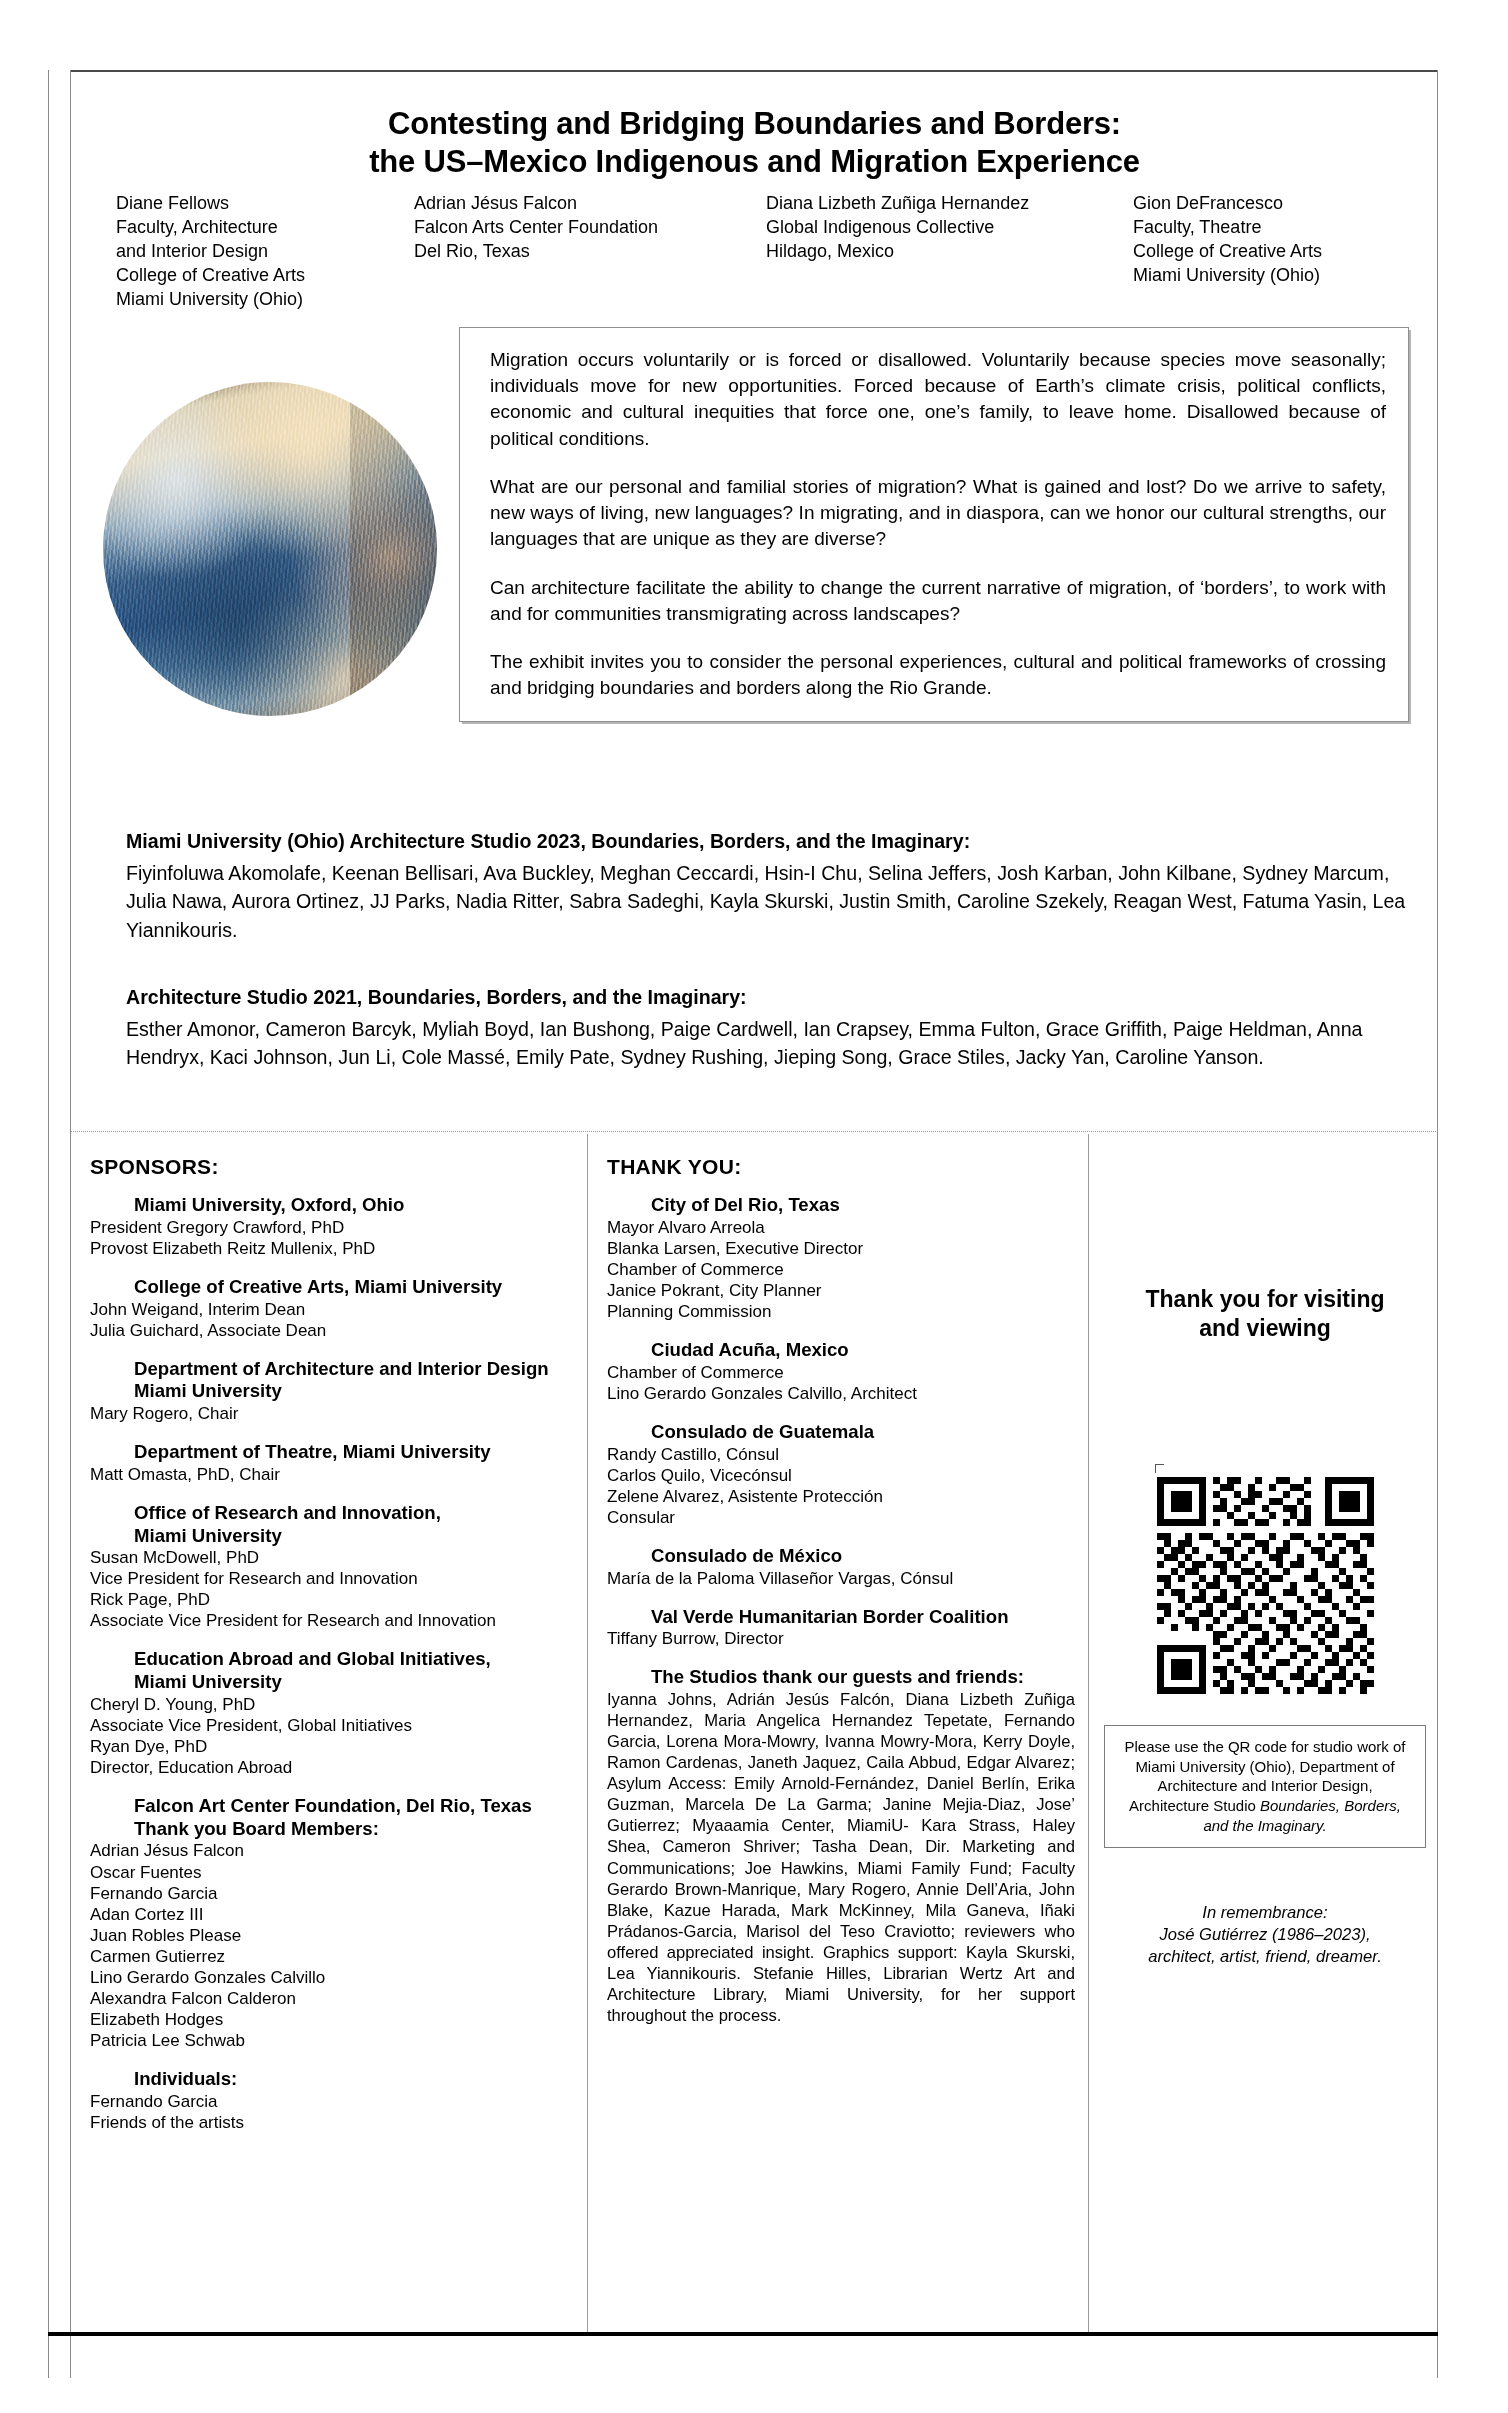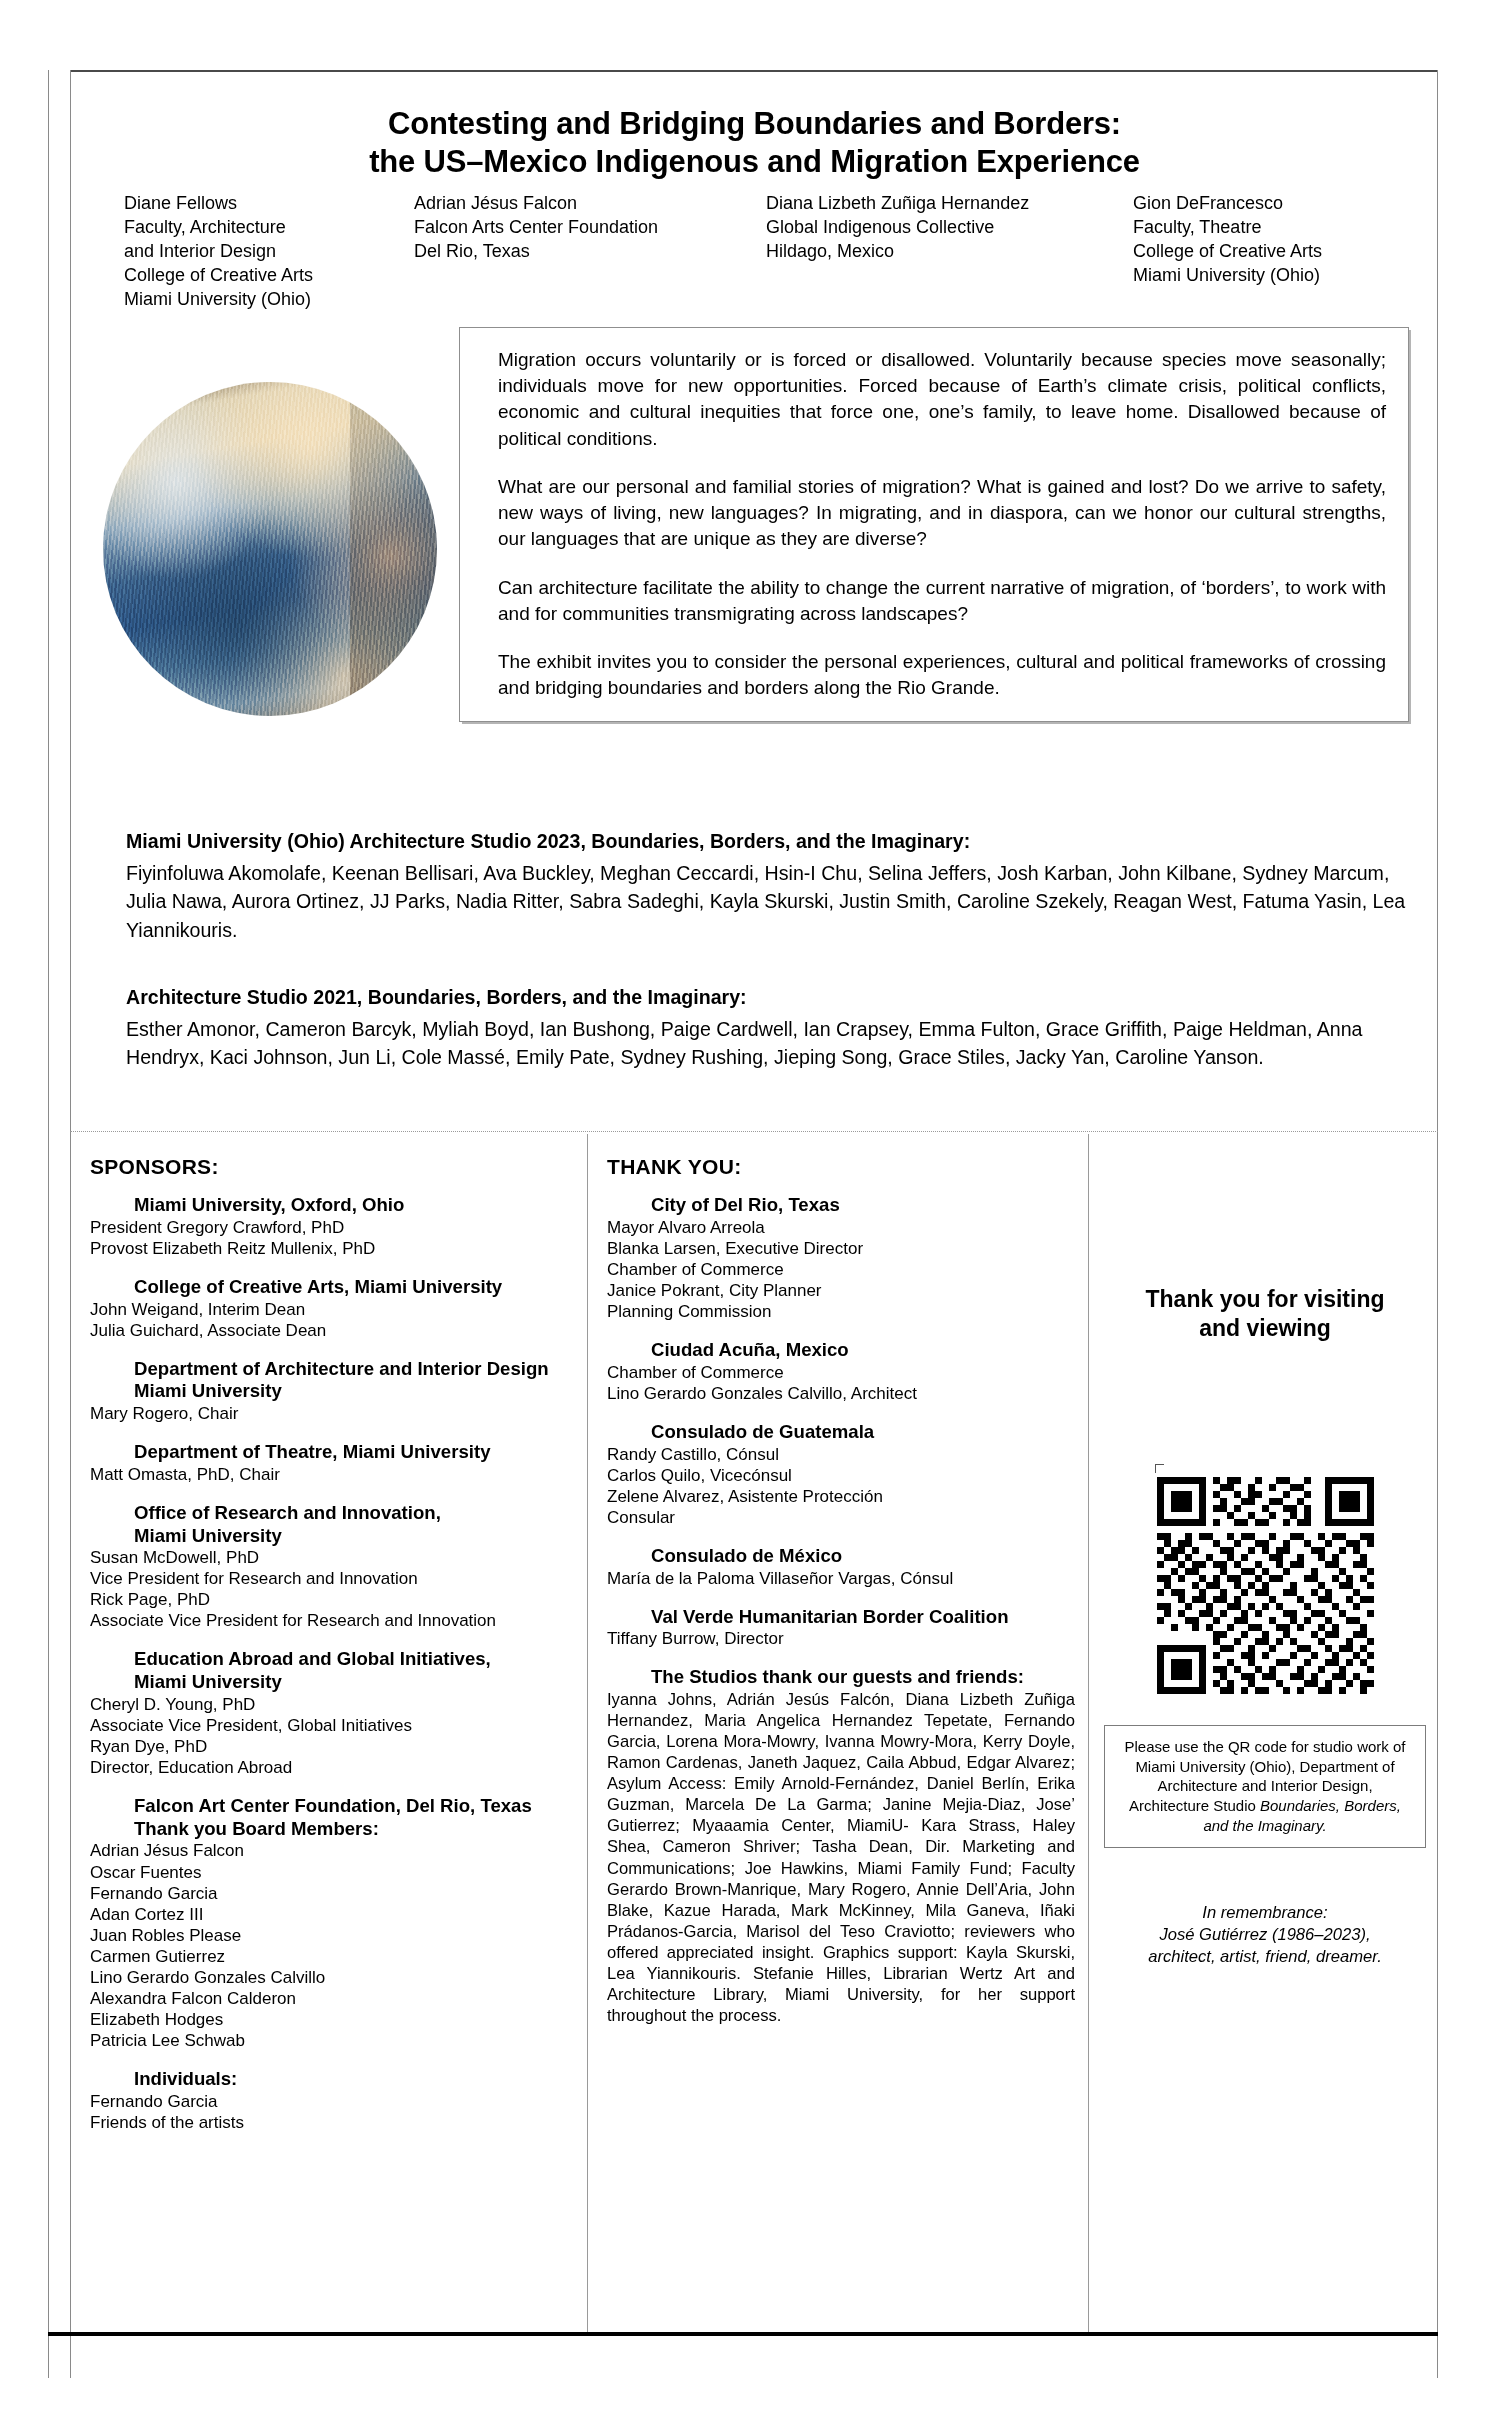--- a/index.html
+++ b/index.html
@@ -23,21 +23,21 @@
   .title{
     position:absolute;left:91px;top:84px;width:1327px;
     text-align:center;font-weight:bold;font-size:31px;line-height:1.22;
     letter-spacing:-0.2px;
   }
   .title .l2{display:block;}
 
   
   .authors{position:absolute;left:112px;top:192px;width:1317px;}
   .acol{position:absolute;top:0;font-size:18px;line-height:1.33;}
-  .acol.c1{left:12px;width:302px;}
+  .acol.c1{left:4px;width:302px;}
   .acol.c2{left:302px;width:347px;}
   .acol.c3{left:654px;width:362px;}
   .acol.c4{left:1021px;width:297px;}
   .acol div{white-space:nowrap;}
 
   
   .photo{
     position:absolute;left:103px;top:382px;width:334px;height:334px;
     border-radius:50%;overflow:hidden;
     background:
@@ -64,21 +64,21 @@
   
   .abstract{
     position:absolute;left:459px;top:327px;width:950px;
     border:1px solid #8f8f8f;
     padding:19px 22px 20px 22px;
     box-sizing:border-box;
     box-shadow:2.5px 2.5px 0 -0.5px rgba(120,120,120,.55);
     background:#fff;
   }
   .abstract p{
-    margin:0 0 22px 16px;font-size:19px;line-height:1.38;text-align:justify;
+    margin:0 0 22px 8px;font-size:19px;line-height:1.38;text-align:justify;
   }
   .abstract p:last-child{margin-bottom:0;}
 
   
   .studio{position:absolute;left:126px;width:1287px;}
   .studio h3{margin:0 0 6px 0;font-size:19.6px;font-weight:bold;}
   .studio p{margin:0;font-size:19.6px;line-height:1.45;}
   #studio2023{top:830px;}
   #studio2021{top:986px;}
 

